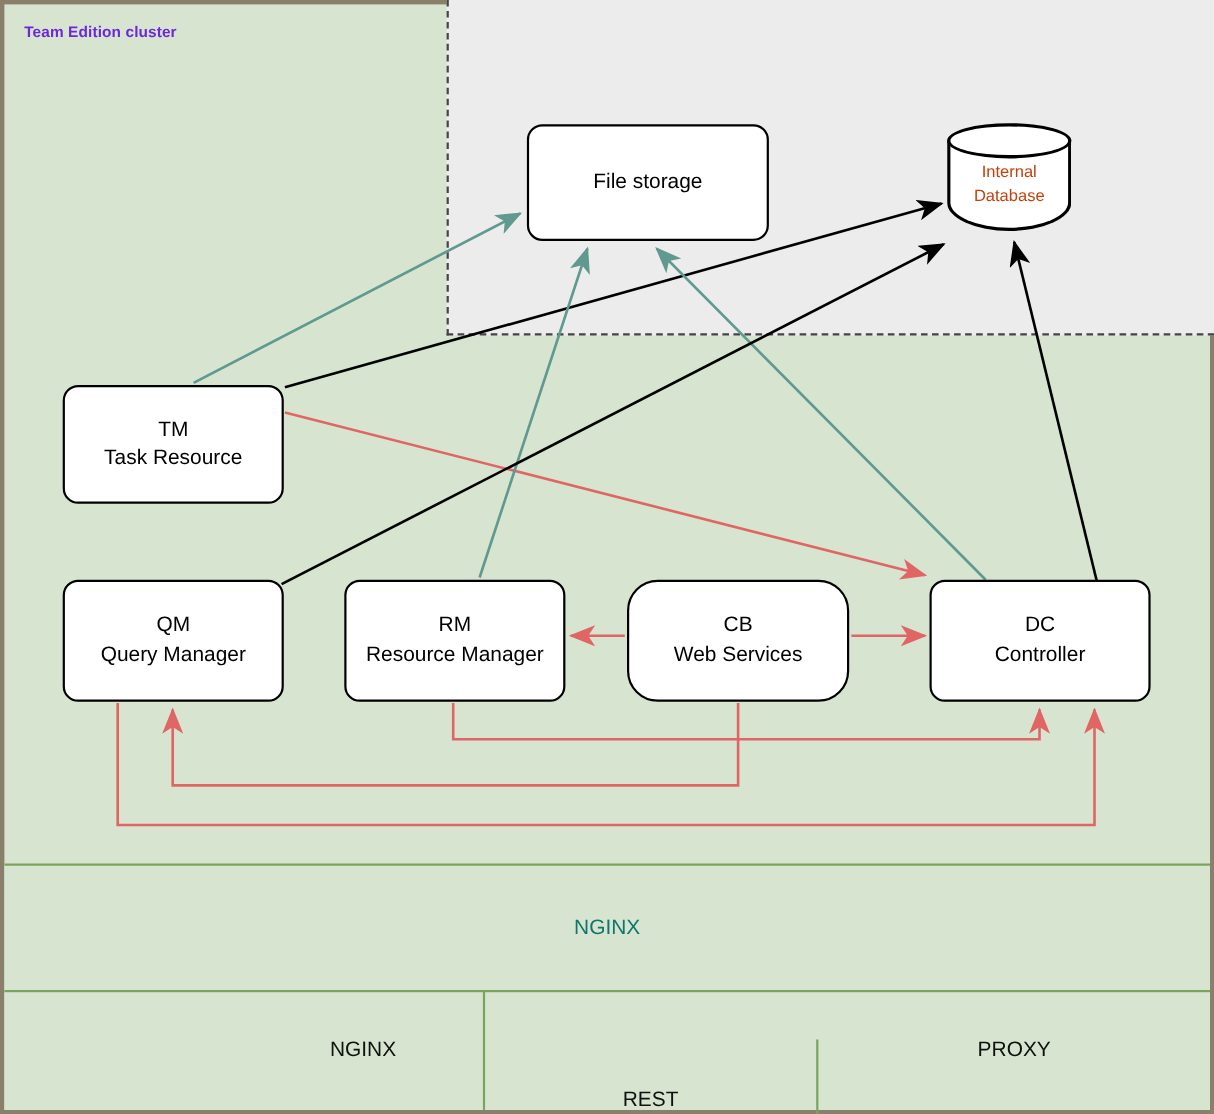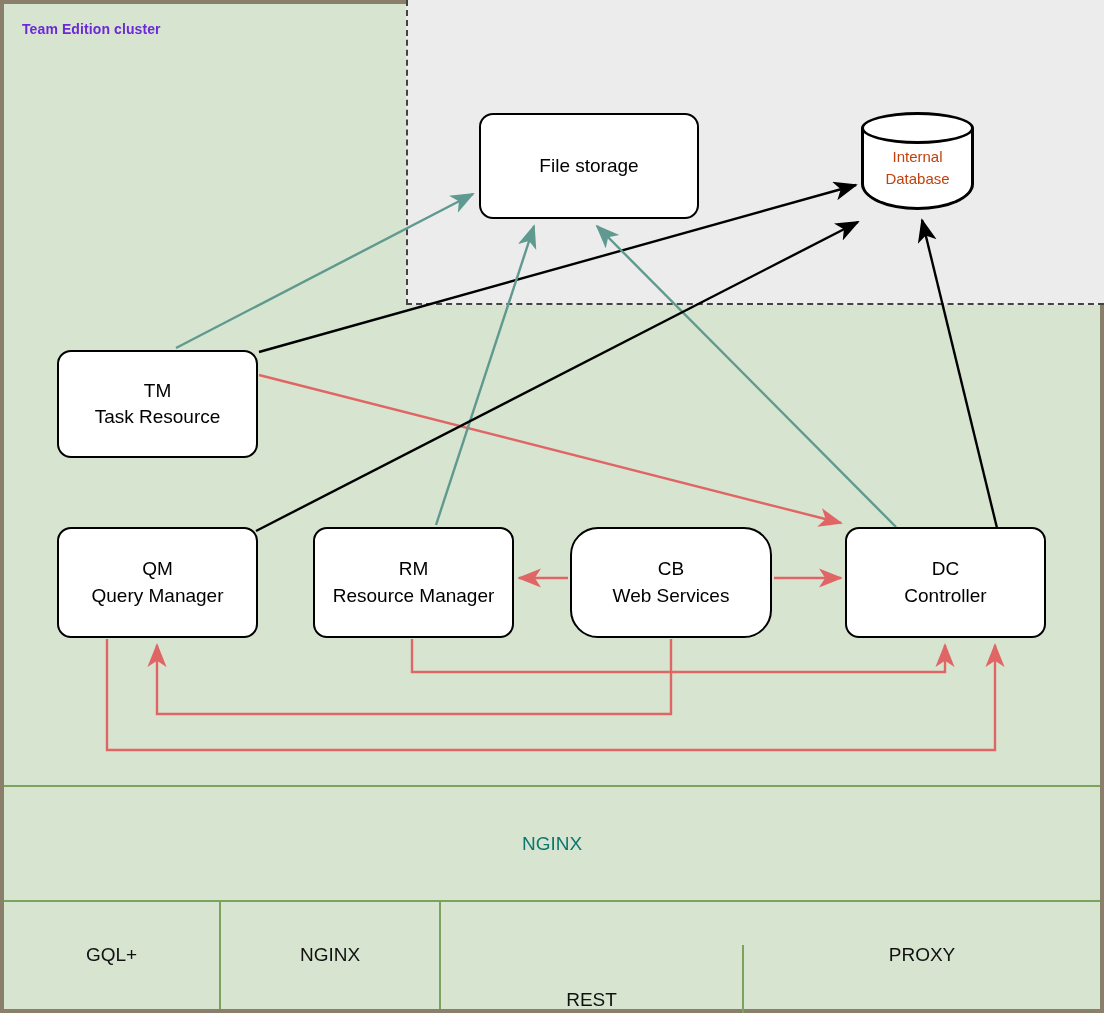--- a/index.html
+++ b/index.html
@@ -120,23 +120,20 @@
   <div class="node" style="left:845px;top:527px;width:201px;height:111px;">
     <span>DC</span>
     <span class="l2">Controller</span>
   </div>
 
   <div class="band nginx-band">
     <span class="band-text">NGINX</span>
   </div>
 
   <div class="band proto-band"></div>
-  <div class="proto-cell" style="left:4px;width:217px;">
-    <span class="proto-text">GQL+</span>
-  </div>
   <div class="proto-cell" style="left:221px;width:220px;">
     <span class="proto-text">NGINX</span>
   </div>
   <div class="proto-cell" style="left:441px;width:303px;margin-top:45px;">
     <span class="proto-text">REST</span>
   </div>
   <div class="proto-cell" style="left:744px;width:356px;">
     <span class="proto-text">PROXY</span>
   </div>
 

